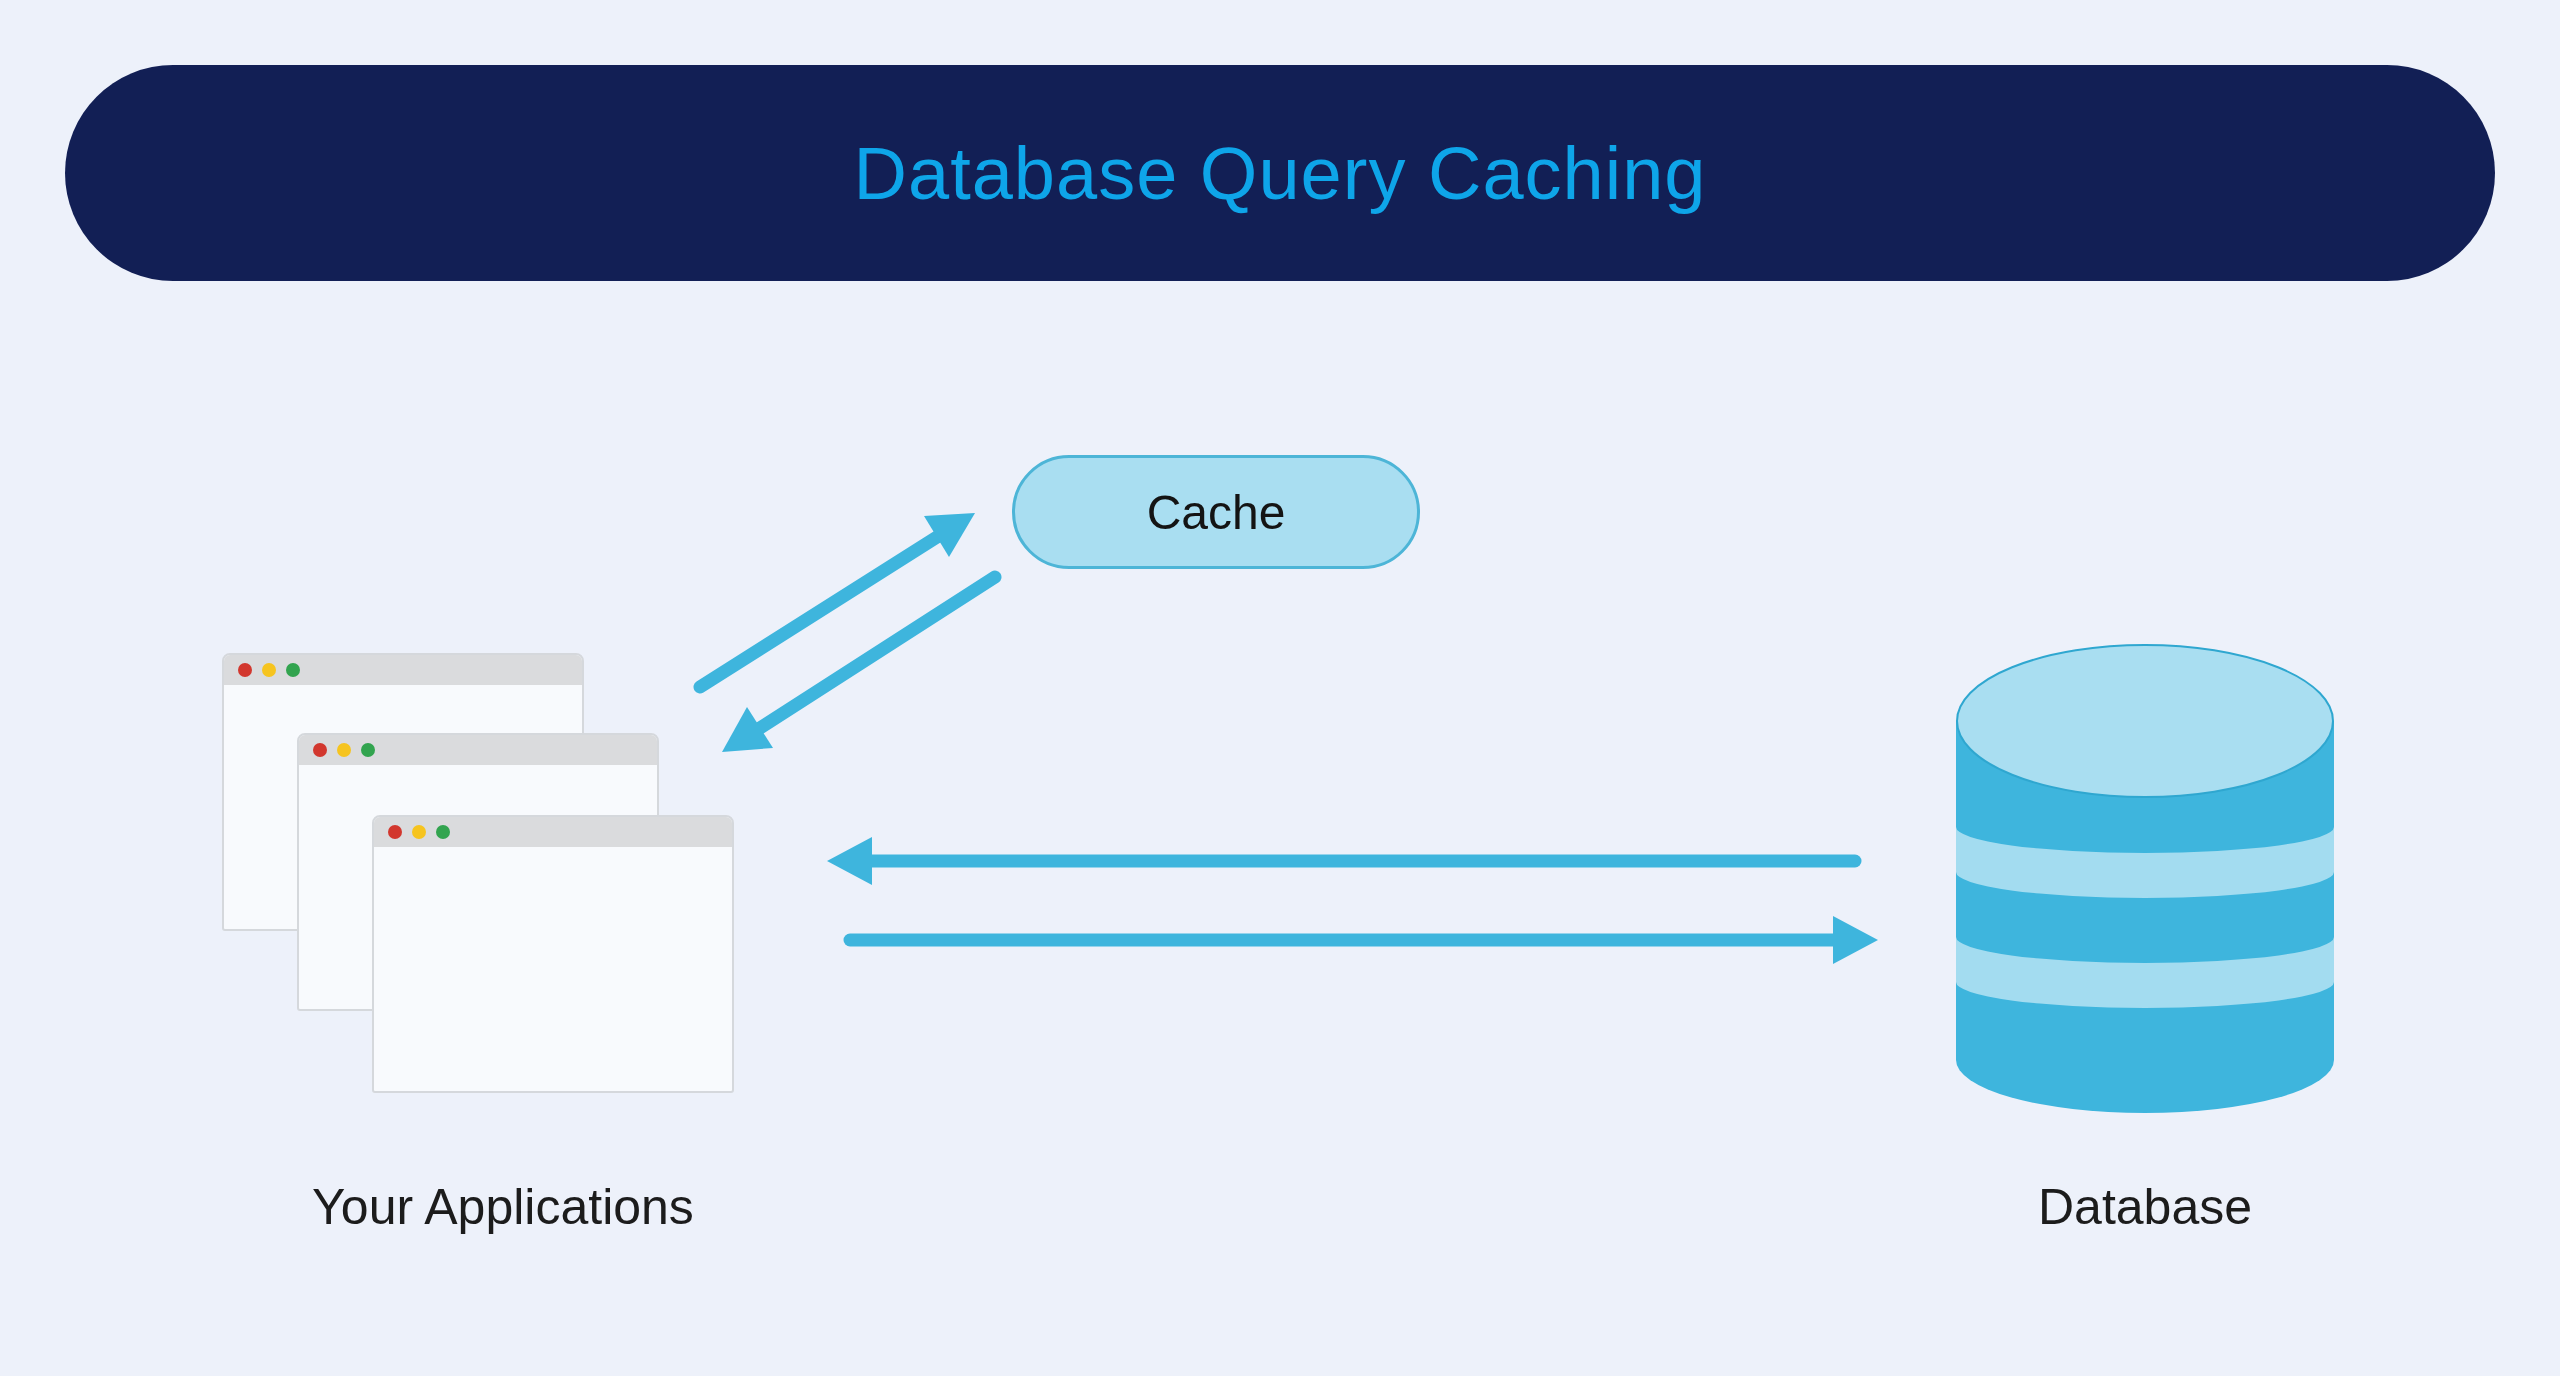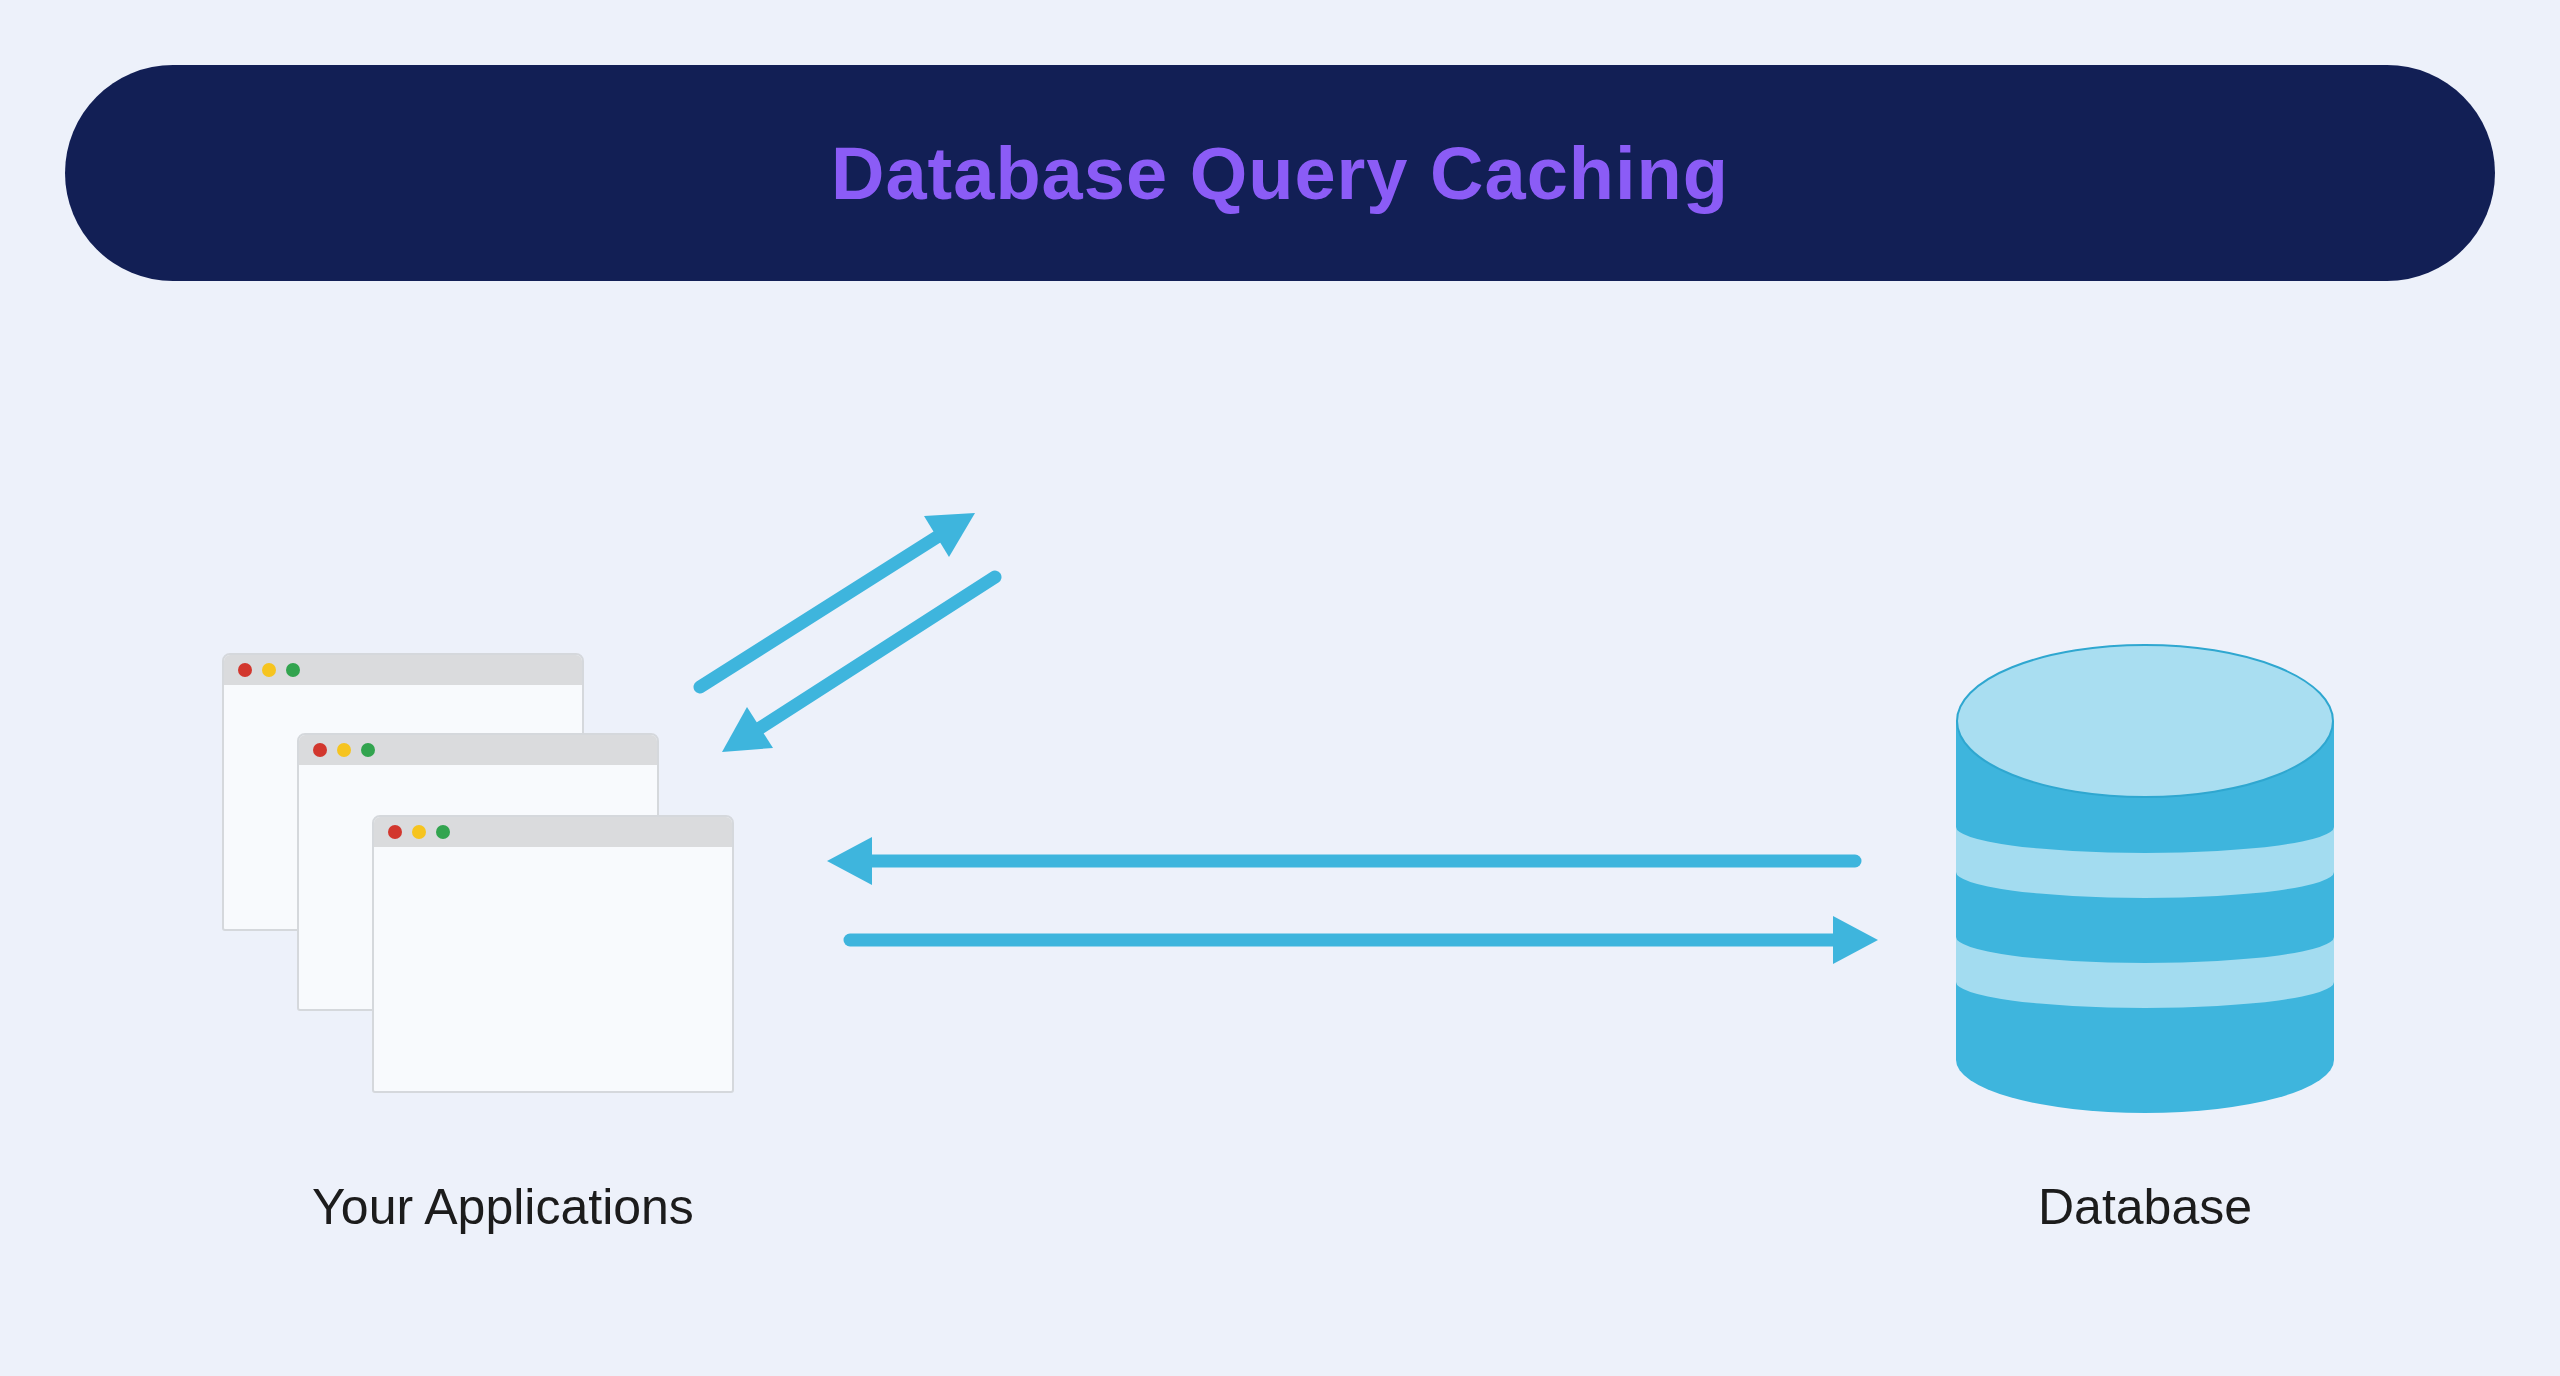--- a/index.html
+++ b/index.html
@@ -6,21 +6,21 @@
   body{font-family:"Liberation Sans", sans-serif;}
   #stage{position:relative;width:2560px;height:1376px;background:#edf1fa;overflow:hidden;}
 
   
   .banner{
     position:absolute;left:65px;top:65px;width:2430px;height:216px;
     background:#121f55;border-radius:108px;
     display:flex;align-items:center;justify-content:center;
   }
   .banner .title{
-    color:#8b5cf6;font-size:74px;font-weight:700;letter-spacing:1px;
+    color:#0ea5e9;font-size:74px;font-weight:400;letter-spacing:1px;
   }
 
   
   .cache-pill{
     position:absolute;left:1012px;top:455px;width:408px;height:114px;
     background:#a9def1;border:3px solid #4db5d7;border-radius:60px;
     box-sizing:border-box;
     display:flex;align-items:center;justify-content:center;
   }
   .cache-pill .cache-label{color:#141414;font-size:48px;}
@@ -64,20 +64,23 @@
 </style>
 </head>
 <body>
 
 <div id="stage">
 
   <div class="banner">
     <div class="title">Database Query Caching</div>
   </div>
 
+  <div class="cache-pill">
+    <div class="cache-label">Cache</div>
+  </div>
 
   <div class="app-window win1">
     <div class="titlebar">
       <span class="dot red"></span>
       <span class="dot yellow"></span>
       <span class="dot green"></span>
     </div>
   </div>
   <div class="app-window win2">
     <div class="titlebar">

